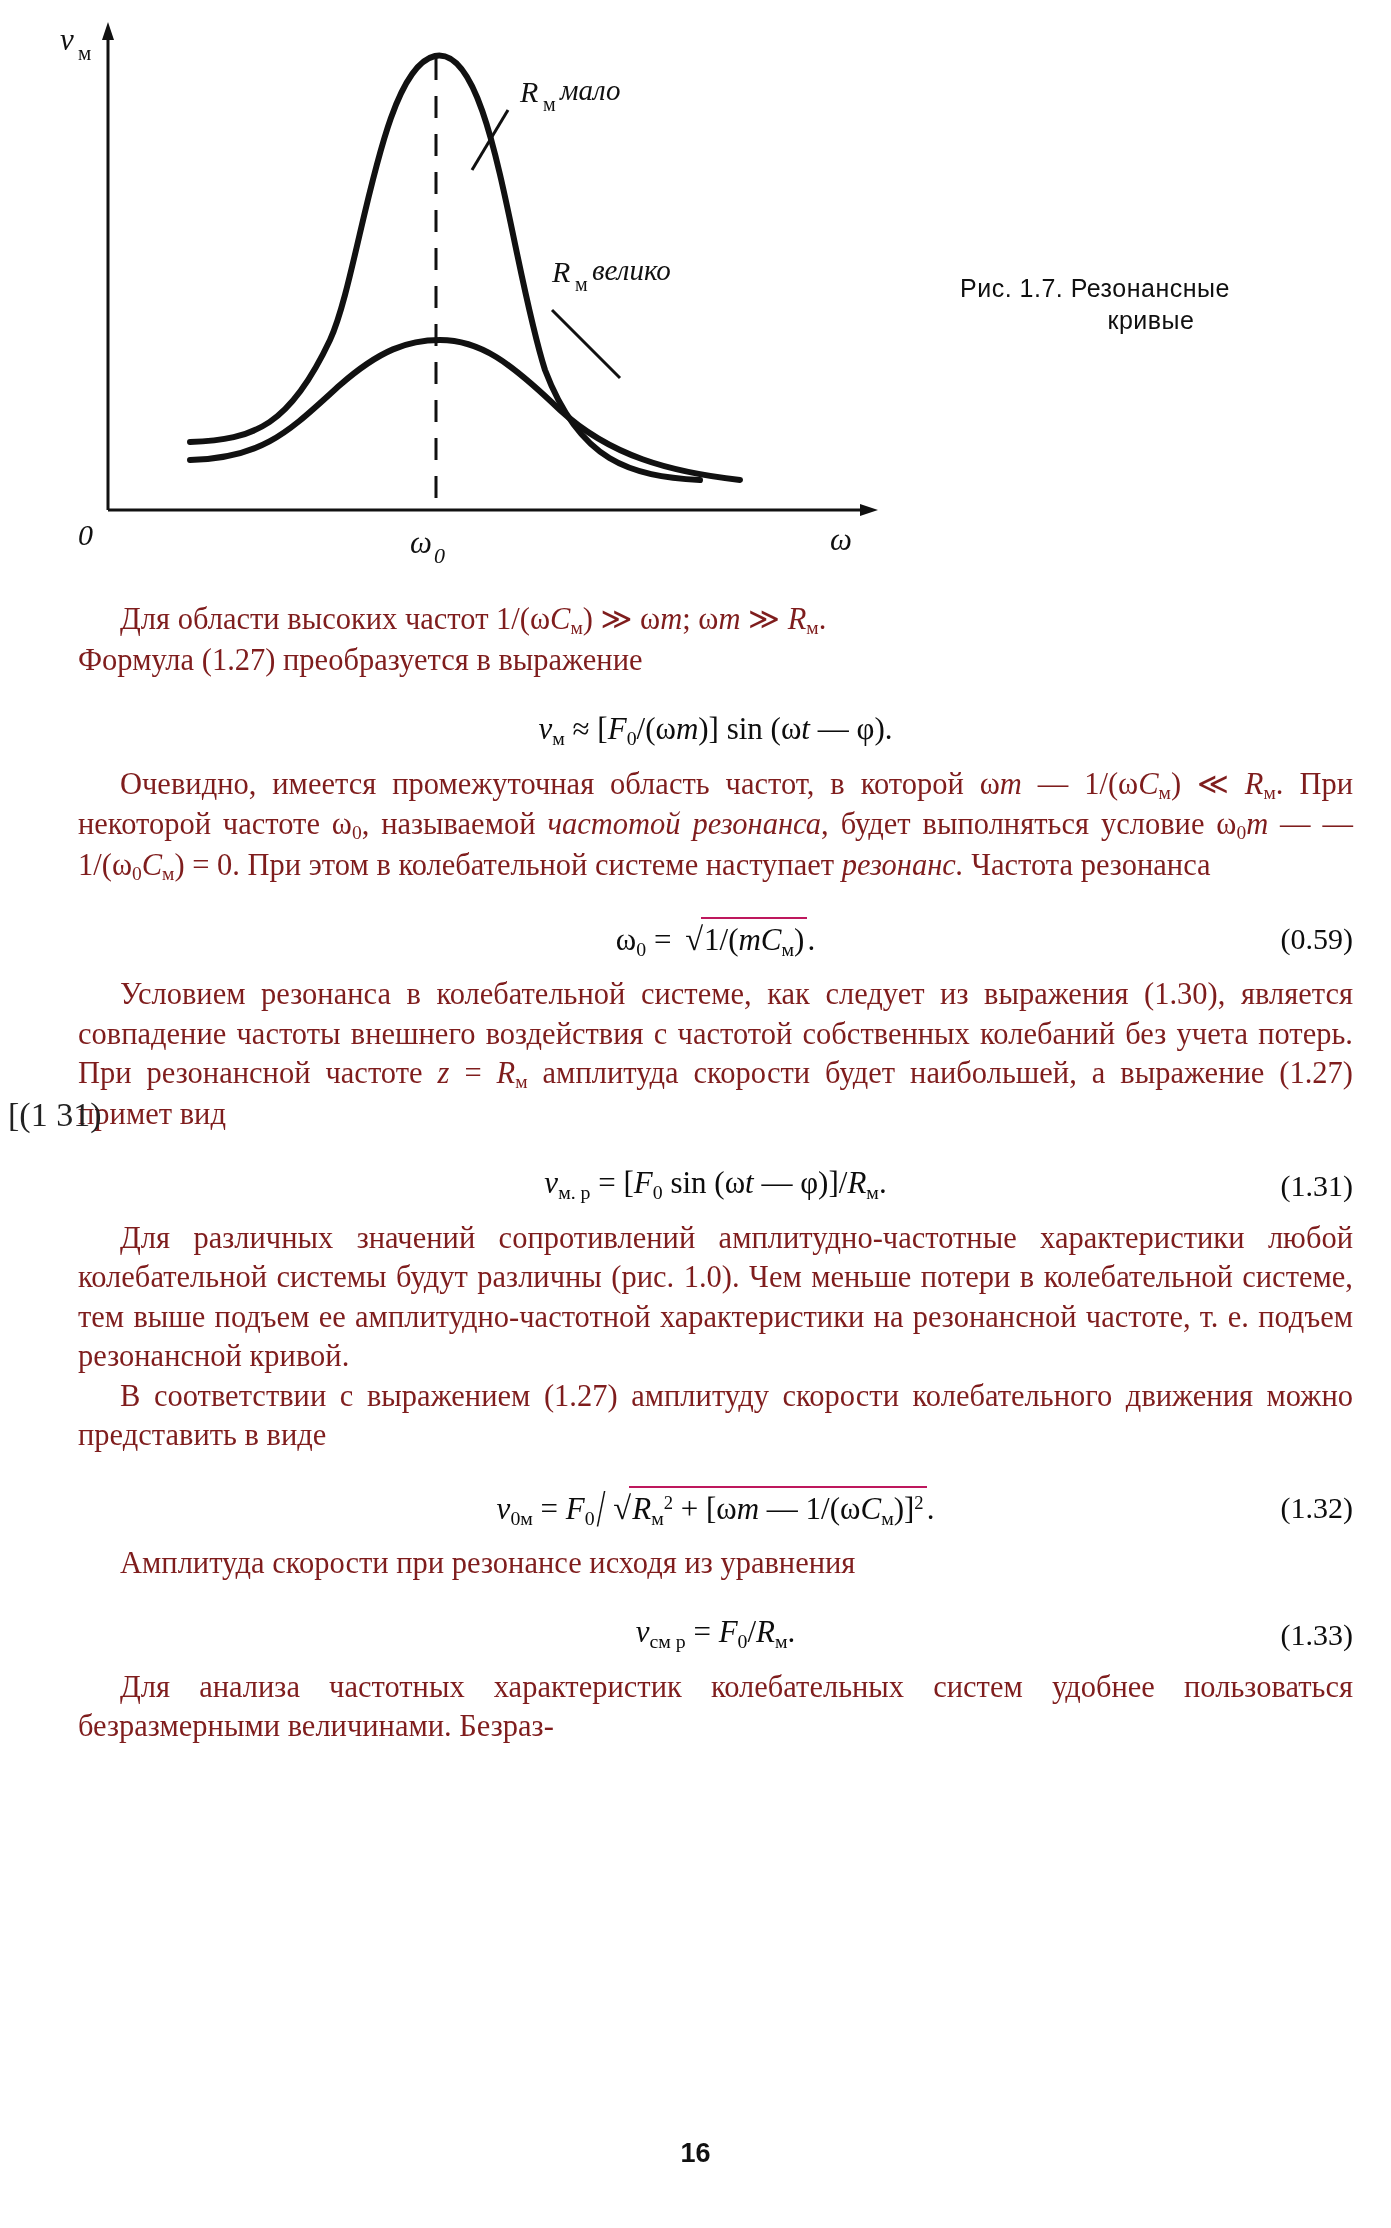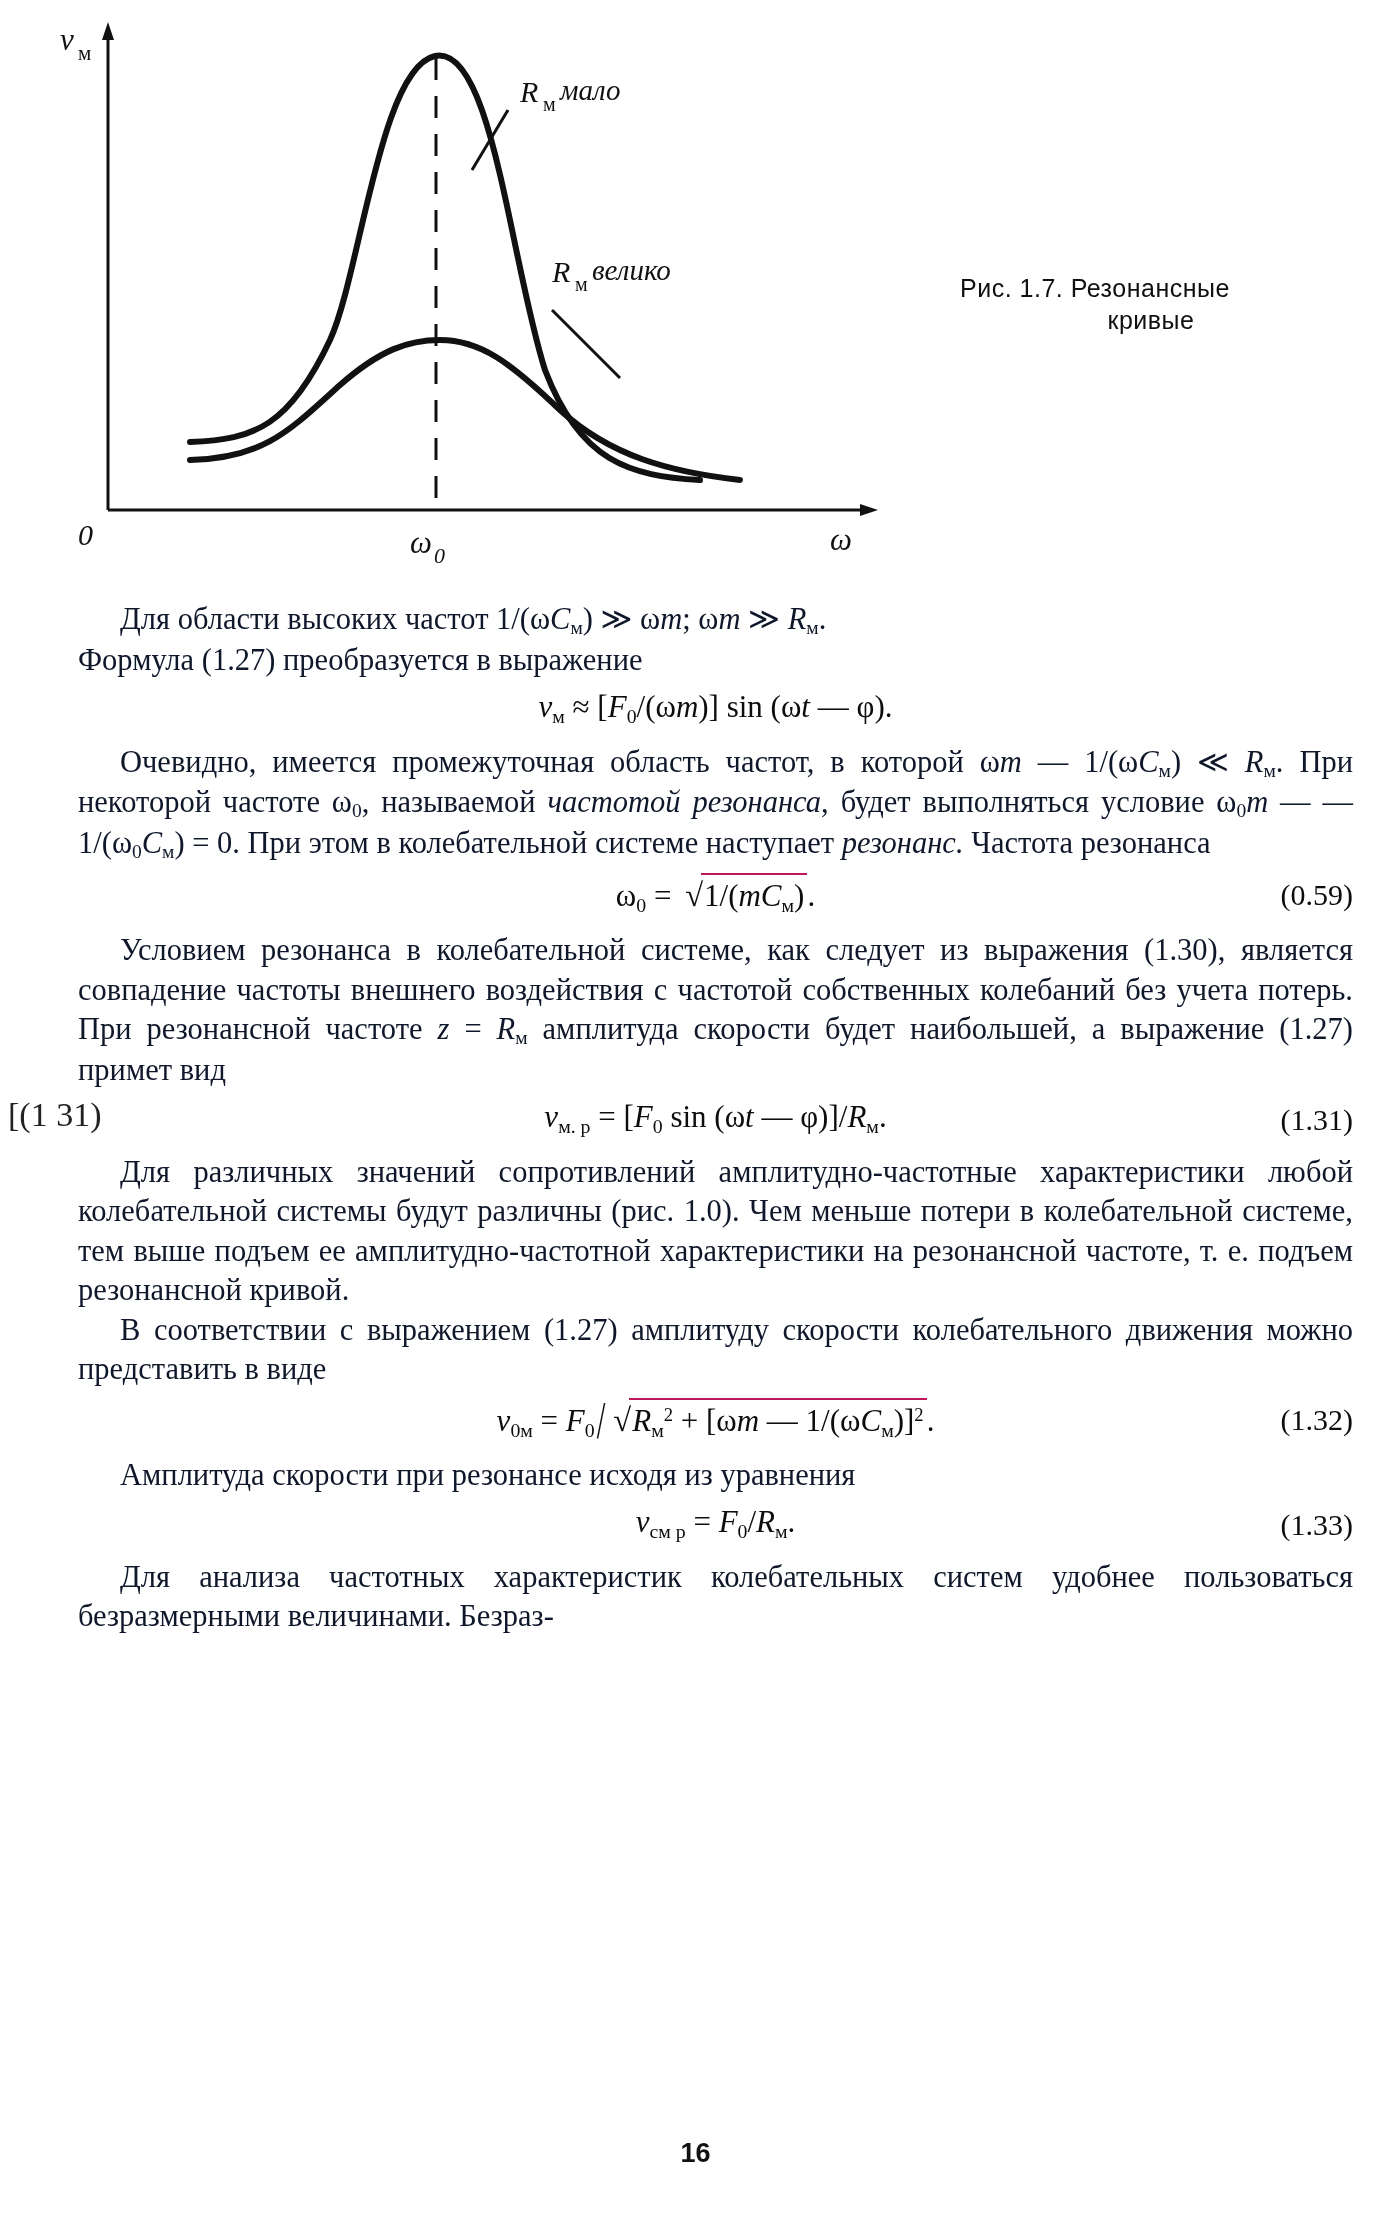--- a/index.html
+++ b/index.html
@@ -54,28 +54,28 @@
     left: 78px;
     top: 600px;
     width: 1275px;
   }
   p.para {
     margin: 0;
     font-size: 30.5px;
     line-height: 1.295;
     text-align: justify;
     text-justify: inter-word;
-    color: #0f172a;
+    color: #7f1d1d;
   }
   p.para.indent { text-indent: 42px; }
   p.block { margin-top: 5px; }
 
   .eq {
     position: relative;
-    margin: 8px 0 14px 0;
+    margin: 30px 0 14px 0;
     font-size: 31px;
     text-align: center;
     line-height: 1.2;
   }
   .eq .eqnum {
     position: absolute;
     right: 0;
     top: 4px;
     font-size: 30px;
   }

